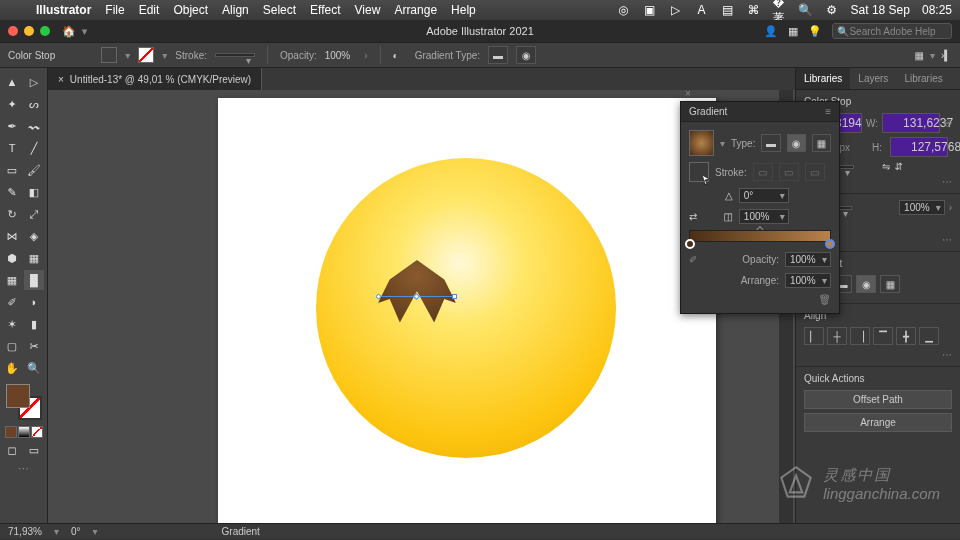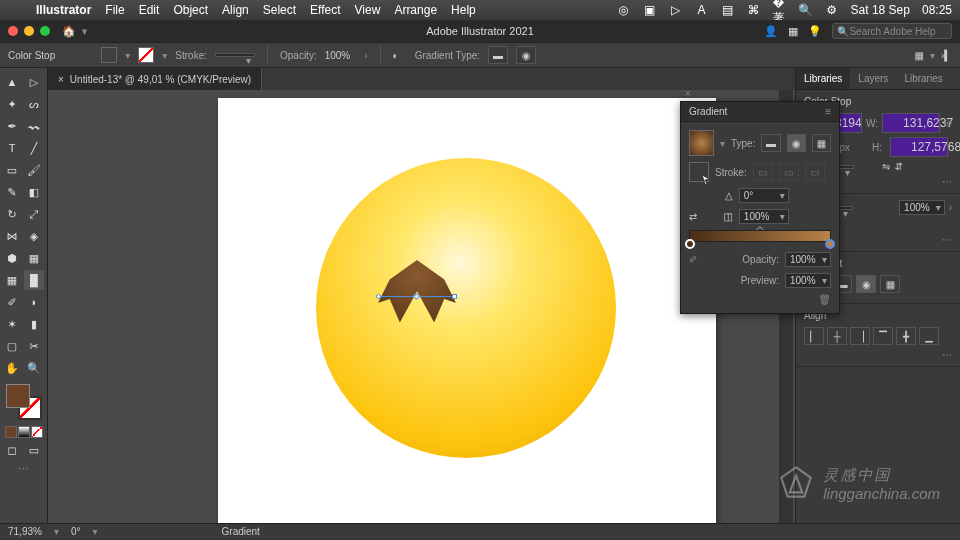--- a/index.html
+++ b/index.html
@@ -286,20 +286,29 @@
       <div class="alignrow">
         <div class="iconbtn">▏</div>
         <div class="iconbtn">┼</div>
         <div class="iconbtn">▕</div>
         <div class="iconbtn">▔</div>
         <div class="iconbtn">╋</div>
         <div class="iconbtn">▁</div>
       </div>
       <div style="text-align:right;color:#888;margin-top:4px">⋯</div>
     </div>
+    <div class="psec" style="border-bottom:none">
+      <div class="sechead">Quick Actions</div>
+      <div class="prow">
+          <div class="qbtn">Offset Path</div>
+        </div>
+      <div class="prow">
+          <div class="qbtn">Arrange</div>
+        </div>
+    </div>
   </div>
 </div>
 
 <div class="status">
   <span>71,93%</span>
     <span style="color:#888">▾</span>
   <span>0°</span>
     <span style="color:#888">▾</span>
   <div style="width:100px"></div>
   <span>Gradient</span>
@@ -351,21 +360,21 @@
       </div>
     </div>
     <div class="gprow" style="margin-top:10px">
       <span style="color:#888">✐</span>
       <div style="flex:1"></div>
       <span class="lbl">Opacity:</span>
       <div class="ddl" style="width:46px">100%</div>
     </div>
     <div class="gprow">
       <div style="flex:1"></div>
-      <span class="lbl">Preview:</span>
+      <span class="lbl">Arrange:</span>
       <div class="ddl" style="width:46px">100%</div>
     </div>
     <div style="text-align:right;color:#888;margin-top:2px">🗑</div>
   </div>
 </div>
 
 <div class="wm">
   <svg class="wmlogo" viewBox="0 0 40 40">
       <path d="M20 4 L34 14 L28 32 L12 32 L6 14 Z M20 12 L14 28 L26 28 Z" fill="none" stroke="#fff" stroke-width="2"></path>
     </svg>

